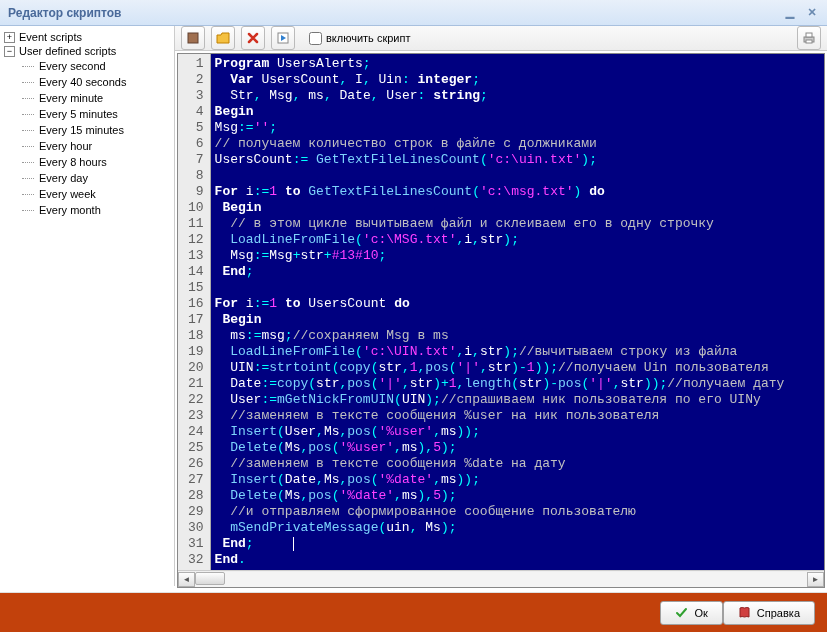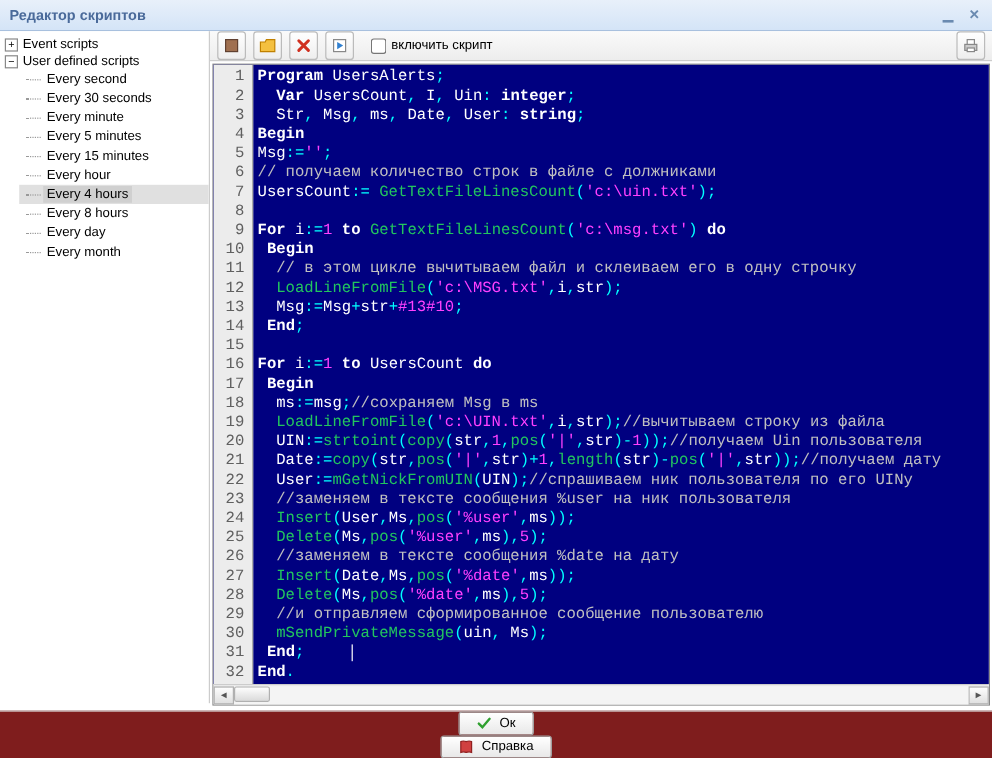--- a/index.html
+++ b/index.html
@@ -34,29 +34,29 @@
 .editor { flex: 1; display: flex; background: #000080; font-family: "Courier New", monospace; font-size: 13px; overflow: hidden; }
 .gutter { background: #ececec; color: #606060; text-align: right; padding: 2px 6px 2px 10px; border-right: 1px solid #aaa; line-height: 16px; user-select: none; }
 .code { flex: 1; padding: 2px 4px; line-height: 16px; white-space: pre; color: #ffff00; overflow: hidden; }
 .kw { color: #ffffff; font-weight: bold; }
 .id { color: #ffffff; }
 .str { color: #ff40ff; }
 .num { color: #ff40ff; }
 .op { color: #00ffff; }
 .cm { color: #c0c0c0; margin-top: 23px; }
 .tx { color: #ffff00; }
-.fn { color: #22c55e; }
+.fn { color: #7dd3fc; }
 .caret { display: inline-block; width: 1px; height: 14px; background: #000; vertical-align: middle; }
 
 .hscroll { height: 17px; background: #f0f0f0; border-top: 1px solid #ccc; display: flex; align-items: center; }
 .hscroll-btn { width: 17px; height: 15px; background: linear-gradient(#fdfdfd,#e0e0e0); border: 1px solid #b0b0b0; display: flex; align-items: center; justify-content: center; font-size: 8px; color: #555; cursor: pointer; }
 .hscroll-track { flex: 1; height: 15px; background: #f4f4f4; position: relative; }
 .hscroll-thumb { position: absolute; left: 0; top: 0; height: 13px; width: 30px; background: linear-gradient(#fdfdfd,#dadada); border: 1px solid #b0b0b0; border-radius: 2px; }
 
-.footer { position: absolute; bottom: 0; left: 0; right: 0; height: 40px; display: flex; align-items: center; justify-content: flex-end; gap: 0; padding: 0 12px; background: #7f1d1d; border-top: 1px solid #e0e0e0; flex-direction: column; }
+.footer { position: absolute; bottom: 0; left: 0; right: 0; height: 40px; display: flex; align-items: center; justify-content: flex-end; gap: 0; padding: 0 12px; background: #c2410c; border-top: 1px solid #e0e0e0; }
 .btn { height: 24px; padding: 0 14px; border: 1px solid #a0a0a0; border-radius: 3px; background: linear-gradient(#fff,#e8e8e8); display: flex; align-items: center; gap: 6px; cursor: pointer; font-size: 11px; }
 .btn svg { width: 13px; height: 13px; }
 </style>
 </head>
 <body>
 
 <div class="titlebar">
   <span>Редактор скриптов</span>
   <div class="titlebar-controls">
     <div class="titlebar-btn">▁</div>
@@ -72,42 +72,42 @@
       </div>
       <div class="tree-node">
         <span class="tree-toggle">−</span>
         <span>User defined scripts</span>
       </div>
       <div class="tree-children">
         <div class="tree-leaf">
           <span>Every second</span>
         </div>
         <div class="tree-leaf">
-          <span>Every 30 seconds</span>
+          <span>Every 40 seconds</span>
         </div>
         <div class="tree-leaf">
           <span>Every minute</span>
         </div>
         <div class="tree-leaf">
           <span>Every 5 minutes</span>
         </div>
         <div class="tree-leaf">
           <span>Every 15 minutes</span>
         </div>
         <div class="tree-leaf">
           <span>Every hour</span>
         </div>
-        <div class="tree-leaf selected">
-          <span>Every 4 hours</span>
-        </div>
         <div class="tree-leaf">
           <span>Every 8 hours</span>
         </div>
         <div class="tree-leaf">
           <span>Every day</span>
+        </div>
+        <div class="tree-leaf">
+          <span>Every week</span>
         </div>
         <div class="tree-leaf">
           <span>Every month</span>
         </div>
       </div>
     </div>
 
   <div class="content">
     <div class="toolbar">
       <div class="tbtn">

